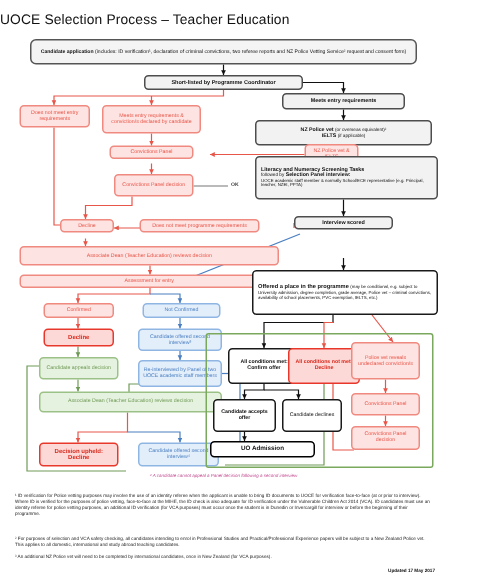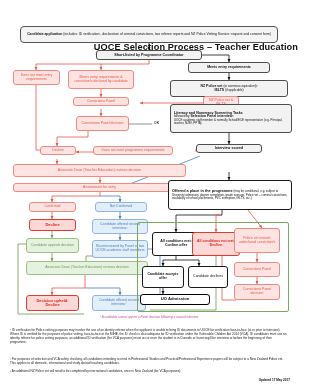--- a/index.html
+++ b/index.html
@@ -5,22 +5,22 @@
   html,body{margin:0;padding:0;background:#ffffff;}
   body{
     width:298px;height:386px;position:relative;overflow:hidden;
     font-family:"Liberation Sans","DejaVu Sans",sans-serif;
     color:#111;
   }
   #canvas{position:absolute;left:0;top:0;width:298px;height:386px;}
   svg.links{position:absolute;left:0;top:0;width:298px;height:386px;overflow:visible;}
 
   .title{
-    position:absolute;left:0;top:8px;width:298px;text-align:right;
-    font-size:9.2px;font-weight:bold;letter-spacing:.1px;margin-top:34px;
+    position:absolute;left:0;top:8px;width:298px;text-align:left;
+    font-size:9.2px;font-weight:normal;letter-spacing:.1px;
   }
 
   .node{
     position:absolute;box-sizing:border-box;
     display:flex;align-items:center;justify-content:center;
     text-align:center;border-radius:3px;border:0.7px solid #555;
     background:#f2f2f2;padding:1px 2px;line-height:1.12;
     font-size:3.5px;overflow:hidden;
   }
   .node .t{display:block;width:100%;}

